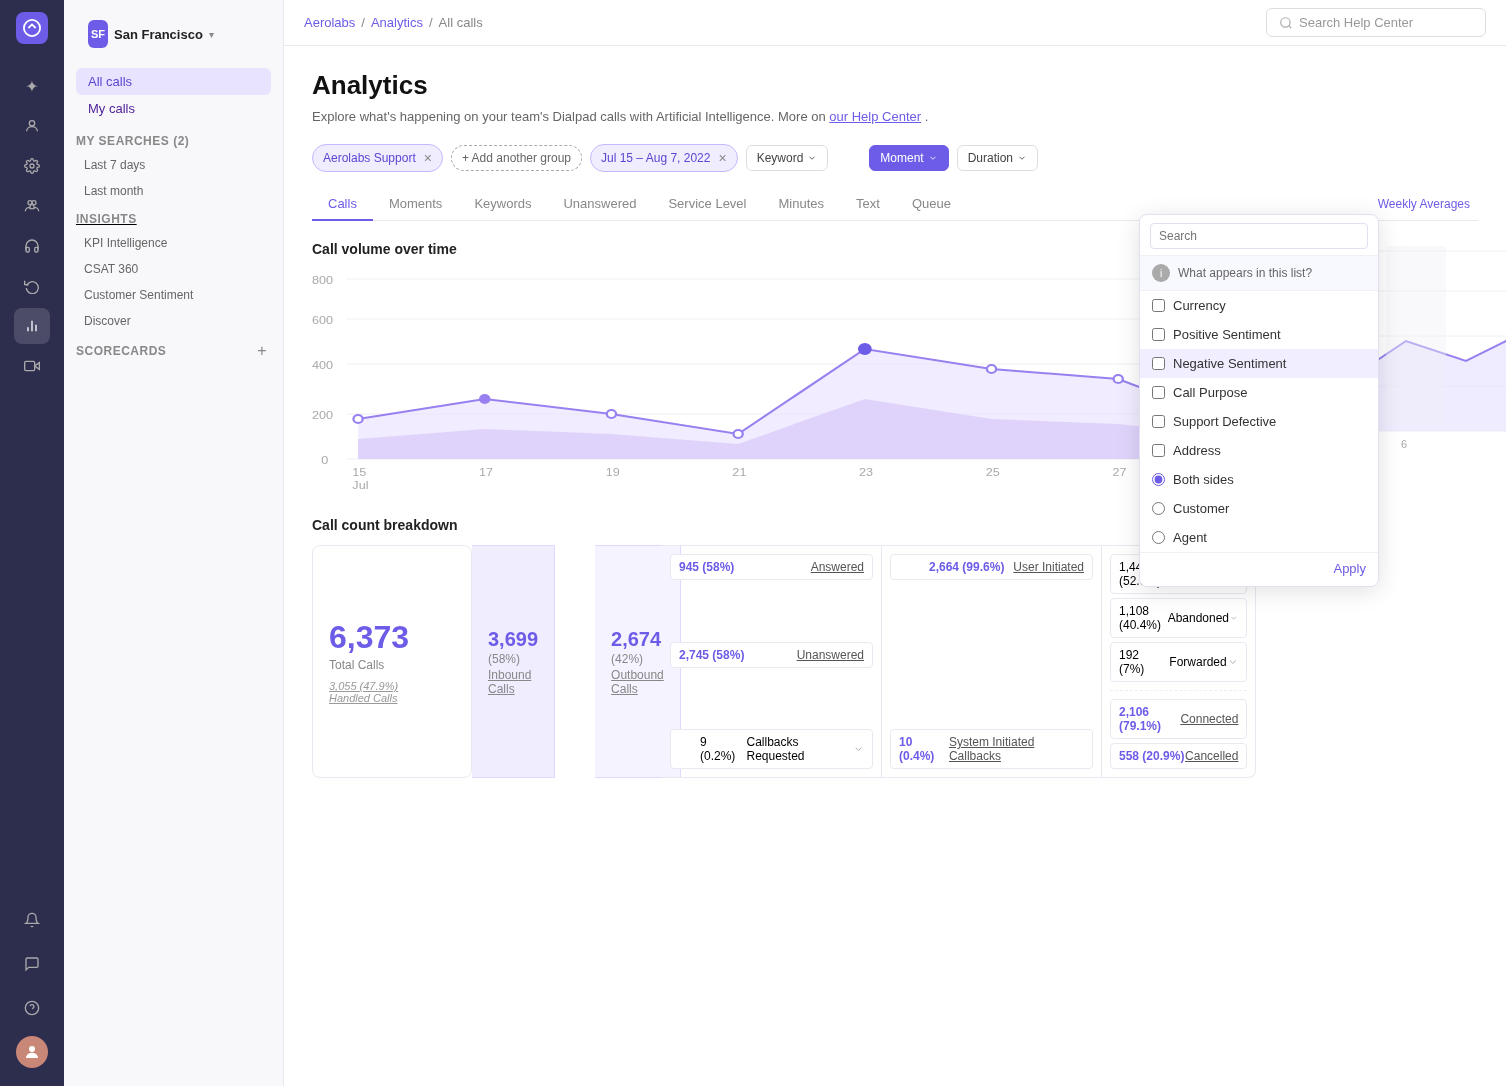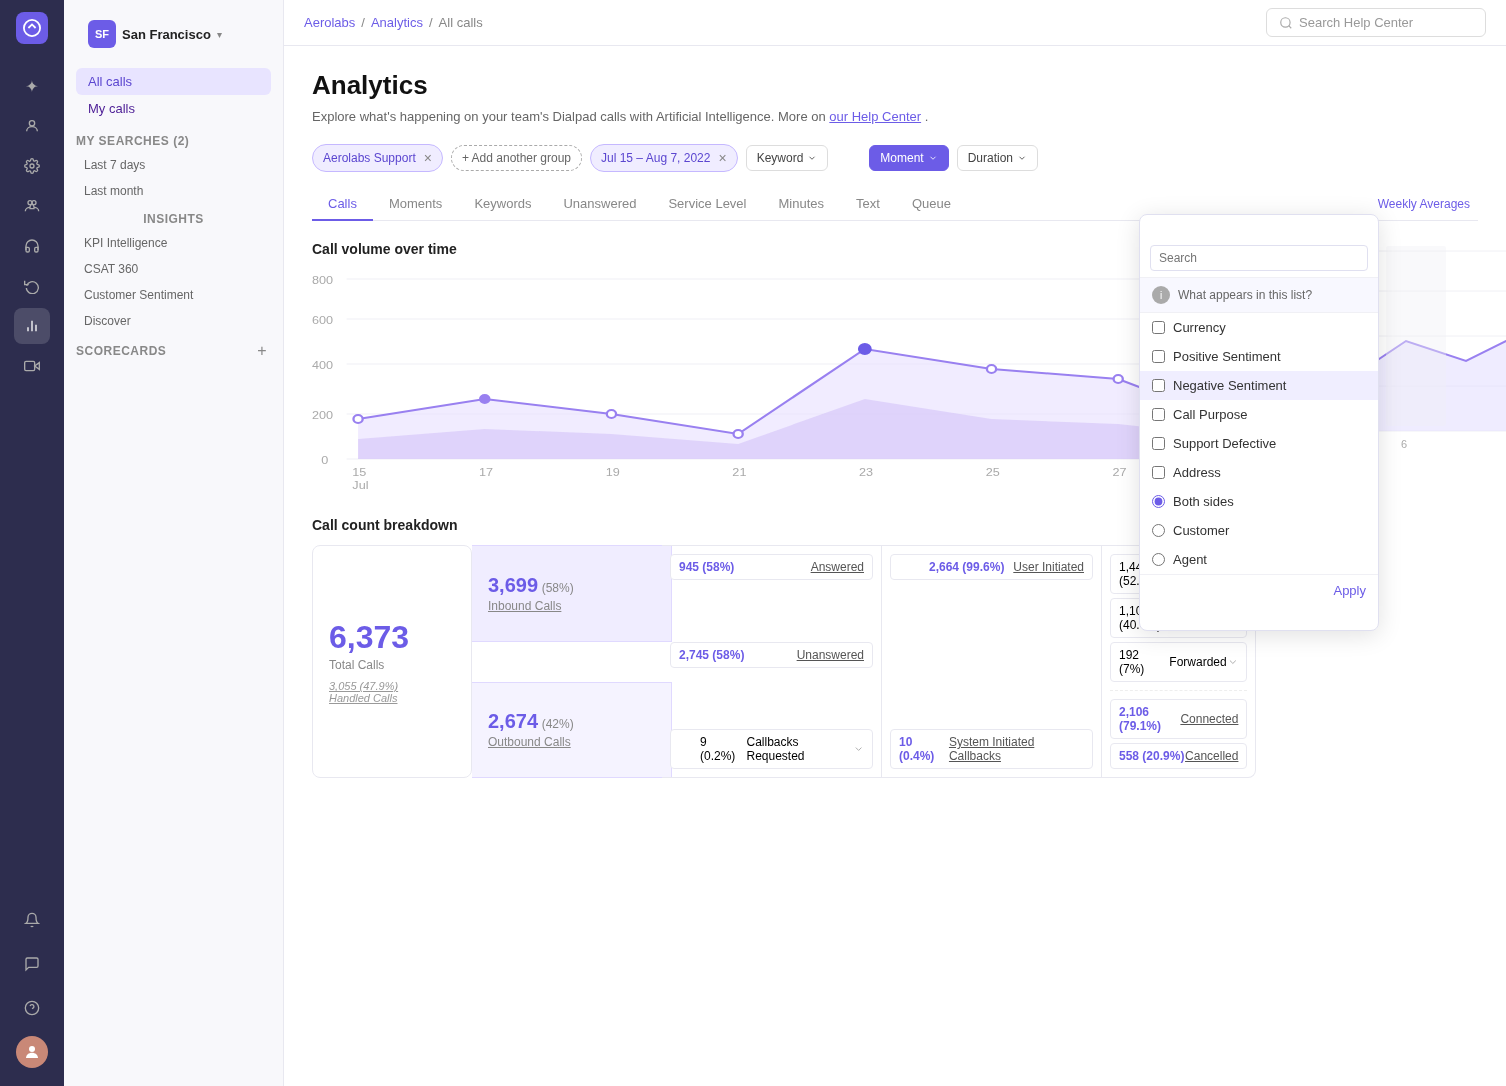--- a/index.html
+++ b/index.html
@@ -30,21 +30,21 @@
       width: 220px;
       background: #f8f8fb;
       border-right: 1px solid #e8e8f0;
       display: flex;
       flex-direction: column;
       padding: 0;
       flex-shrink: 0;
     }
     .left-nav-header { padding: 16px 16px 8px; display: flex; align-items: center; justify-content: space-between; }
     .workspace-selector { display: flex; align-items: center; gap: 6px; cursor: pointer; padding: 4px 8px; border-radius: 6px; }
-    .workspace-badge { width: 28px; height: 28px; background: #6c5ce7; border-radius: 6px; display: flex; align-items: center; justify-content: center; color: white; font-size: 11px; font-weight: bold; }
+    .workspace-badge { width: 20px; height: 28px; background: #6c5ce7; border-radius: 6px; display: flex; align-items: center; justify-content: center; color: white; font-size: 11px; font-weight: bold; }
     .workspace-name { font-weight: 600; font-size: 13px; color: #222; }
     .workspace-chevron { color: #888; font-size: 10px; }
 
     .left-nav-section { padding: 8px 12px 4px; }
     .left-nav-item { padding: 6px 12px; border-radius: 6px; cursor: pointer; color: #4c1d95; font-size: 13px; display: flex; align-items: center; justify-content: space-between; }
     .left-nav-item.active { background: #e8e4ff; color: #5b46d0; font-weight: 500; }
     .left-nav-item.sub { padding-left: 20px; font-size: 12px; color: #666; }
     .section-header { font-size: 12px; font-weight: 600; color: #888; padding: 8px 12px 4px; text-transform: uppercase; letter-spacing: 0.5px; }
     .add-btn { width: 18px; height: 18px; background: none; border: none; color: #888; cursor: pointer; font-size: 16px; display: flex; align-items: center; justify-content: center; }
 
@@ -122,21 +122,21 @@
     .dropdown-overlay {
       position: absolute;
       top: 168px;
       left: 855px;
       width: 240px;
       background: white;
       border: 1px solid #e0e0f0;
       border-radius: 8px;
       box-shadow: 0 4px 24px rgba(0,0,0,0.12);
       z-index: 100;
-      padding: 24px 0;
+      padding: 2px 0;
     }
     .dropdown-search { padding: 6px 10px; border-bottom: 1px solid #f0f0f5; }
     .dropdown-search input { width: 100%; border: 1px solid #e0e0f0; border-radius: 4px; padding: 5px 8px; font-size: 12px; outline: none; }
     .dropdown-info { display: flex; align-items: center; gap: 8px; padding: 8px 12px; background: #f8f8ff; font-size: 12px; color: #666; border-bottom: 1px solid #f0f0f5; }
     .dropdown-info-icon { width: 18px; height: 18px; border-radius: 50%; background: #aaa; color: white; display: flex; align-items: center; justify-content: center; font-size: 10px; flex-shrink: 0; }
     .dropdown-item { display: flex; align-items: center; gap: 8px; padding: 7px 12px; cursor: pointer; font-size: 13px; color: #333; }
     .dropdown-item.highlighted { background: #f0eeff; }
     .dropdown-item input[type="checkbox"] { accent-color: #6c5ce7; }
     .dropdown-item input[type="radio"] { accent-color: #6c5ce7; }
     .dropdown-apply { padding: 8px 12px; border-top: 1px solid #f0f0f5; display: flex; justify-content: flex-end; }
@@ -246,21 +246,21 @@
         <span class="workspace-chevron">▾</span>
       </div>
     </div>
     <div class="left-nav-section">
       <div class="left-nav-item active">All calls</div>
       <div class="left-nav-item">My calls</div>
     </div>
     <div class="section-header">My searches (2)</div>
     <div class="left-nav-item sub">Last 7 days</div>
     <div class="left-nav-item sub">Last month</div>
-    <div style="display:flex;align-items:center;padding: 8px 12px 4px; justify-content:center;">
+    <div style="display:flex;align-items:center;padding: 8px 12px 4px; justify-content:flex-start;text-decoration:underline;">
       <span class="section-header" style="padding:0;">Insights</span>
     </div>
     <div class="left-nav-item sub">KPI Intelligence</div>
     <div class="left-nav-item sub">CSAT 360</div>
     <div class="left-nav-item sub">Customer Sentiment</div>
     <div class="left-nav-item sub">Discover</div>
     <div style="display:flex;align-items:center;padding: 8px 12px 4px; justify-content:space-between;">
       <span class="section-header" style="padding:0;">Scorecards</span>
       <button class="add-btn">+</button>
     </div>
@@ -388,21 +388,21 @@
 
             <div class="breakdown-col-1">
               <div class="big-num">6,373</div>
               <div class="big-label">Total Calls</div>
               <div style="margin-top:8px;font-style:italic;">
                 <div class="sub-label">3,055 (47.9%)</div>
                 <div class="sub-label">Handled Calls</div>
               </div>
             </div>
 
-            <div style="display:flex;flex-direction:column;width:190px;flex-shrink:0;gap:40px;">
+            <div style="display:flex;flex-direction:row;width:190px;flex-shrink:0;gap:40px;">
               <div class="breakdown-col-2" style="border-top-left-radius:0;border-bottom-left-radius:0;flex:1;">
                 <div>
                   <span class="med-num">3,699</span>
                   <span class="med-pct">(58%)</span>
                 </div>
                 <div class="med-label">Inbound Calls</div>
               </div>
               <div class="breakdown-col-2b" style="flex:1;">
                 <div>
                   <span class="med-num">2,674</span>

